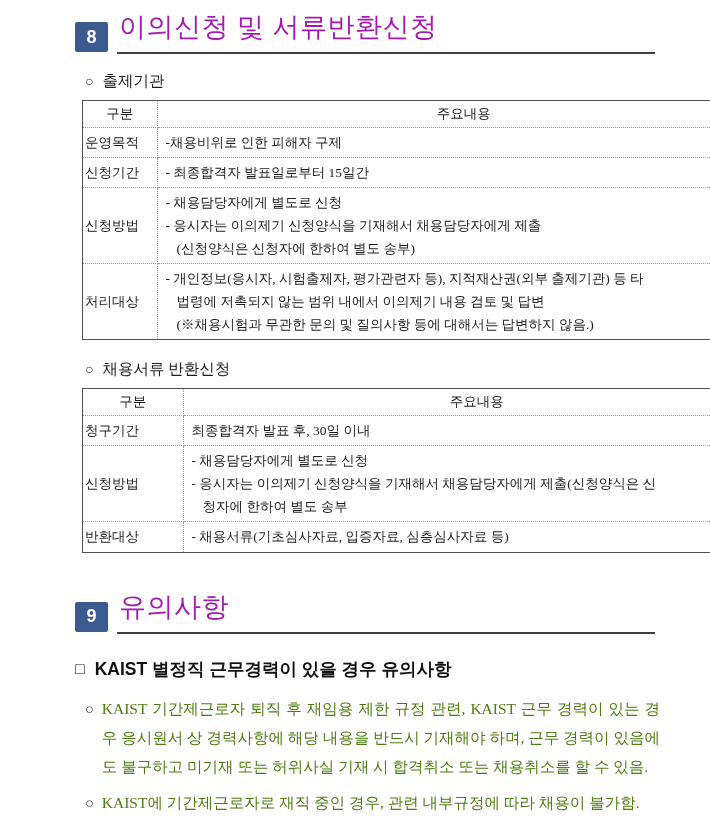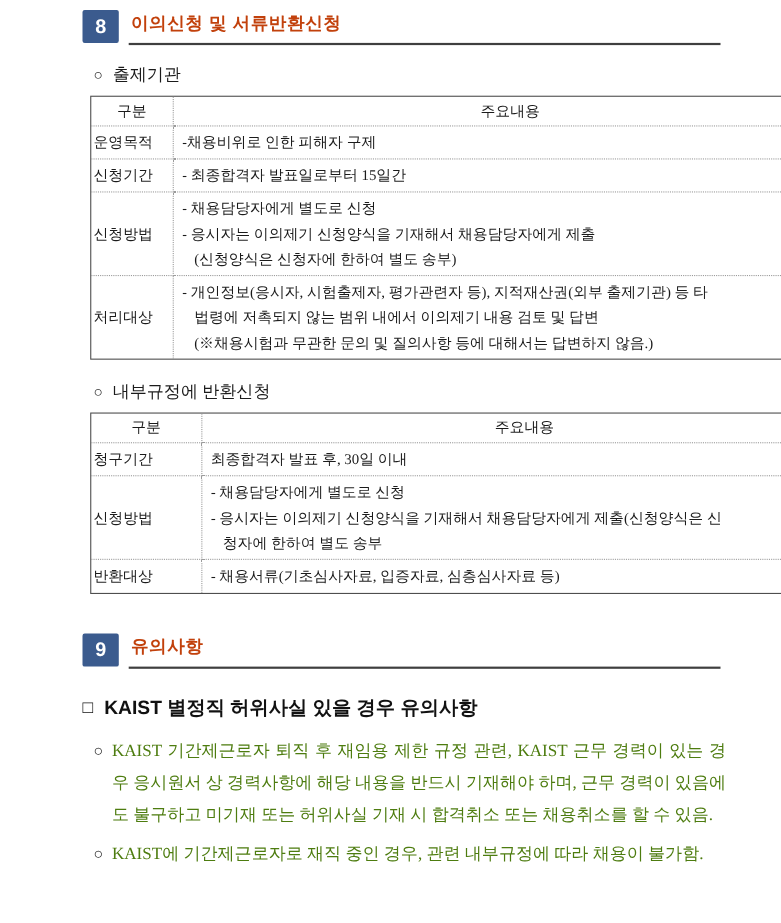--- a/index.html
+++ b/index.html
@@ -35,24 +35,24 @@
     margin-right: 9px;
     margin-bottom: 2px;
   }
   .sec-title-wrap {
     flex: 1;
     border-bottom: 2px solid #3f3f3f;
     padding: 0 0 7px 2px;
   }
   .sec-title {
     font-family: "Liberation Sans", "DejaVu Sans", sans-serif;
-    font-weight: 700;
-    font-size: 16px;
+    font-weight: 400;
+    font-size: 27px;
     letter-spacing: 0.5px;
-    color: #c2410c;
+    color: #a21caf;
   }
   
   .sub-bullet {
     margin-left: 85px;
     font-size: 15.5px;
     color: #1b1b1b;
     display: flex;
     align-items: baseline;
   }
   .sub-bullet .o-marker { margin-right: 9px; font-size: 14px; }
@@ -177,21 +177,21 @@
           <div class="ln cont">법령에 저촉되지 않는 범위 내에서 이의제기 내용 검토 및 답변</div>
           <div class="ln cont">(※채용시험과 무관한 문의 및 질의사항 등에 대해서는 답변하지 않음.)</div>
         </td>
       </tr>
     </tbody>
       </table>
   </div>
 
   <div class="sub-bullet two">
     <span class="o-marker">○</span>
-    <span>내부규정에 반환신청</span>
+    <span>채용서류 반환신청</span>
   </div>
 
   <div class="tbl-wrap">
     <table class="t2">
       <tbody>
           <tr>
         <th class="c1">구분</th>
         <th>주요내용</th>
       </tr>
       <tr>
@@ -220,21 +220,21 @@
 
   <div class="sec-header second">
     <div class="num-box">9</div>
     <div class="sec-title-wrap">
       <span class="sec-title">유의사항</span>
     </div>
   </div>
 
   <div class="box-heading">
     <span class="sq-marker">□</span>
-    <span>KAIST 별정직 허위사실 있을 경우 유의사항</span>
+    <span>KAIST 별정직 근무경력이 있을 경우 유의사항</span>
   </div>
 
   <div class="para">
     <span class="o-marker">○</span>
     <div class="ptext">KAIST 기간제근로자 퇴직 후 재임용 제한 규정 관련, KAIST 근무 경력이 있는 경우 응시원서 상 경력사항에 해당 내용을 반드시 기재해야 하며, 근무 경력이 있음에도 불구하고 미기재 또는 허위사실 기재 시 합격취소 또는 채용취소를 할 수 있음.</div>
   </div>
 
   <div class="para second">
     <span class="o-marker">○</span>
     <div class="ptext">

